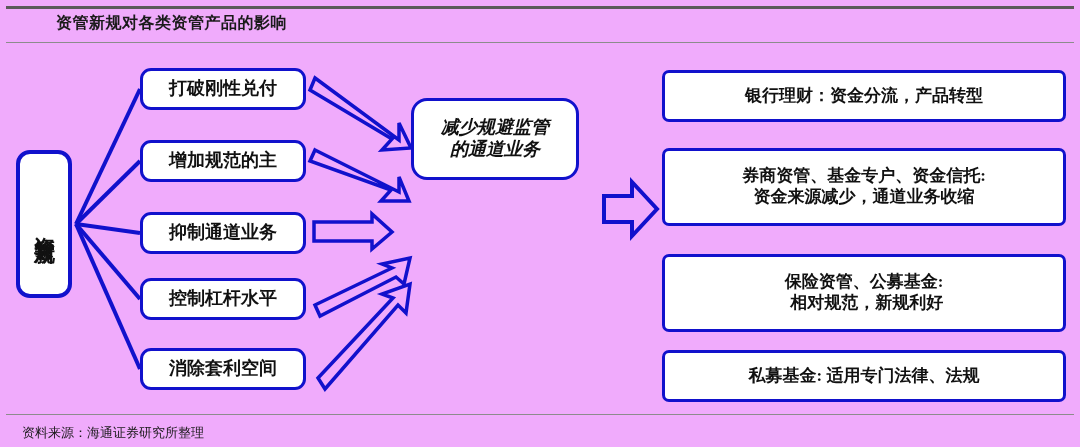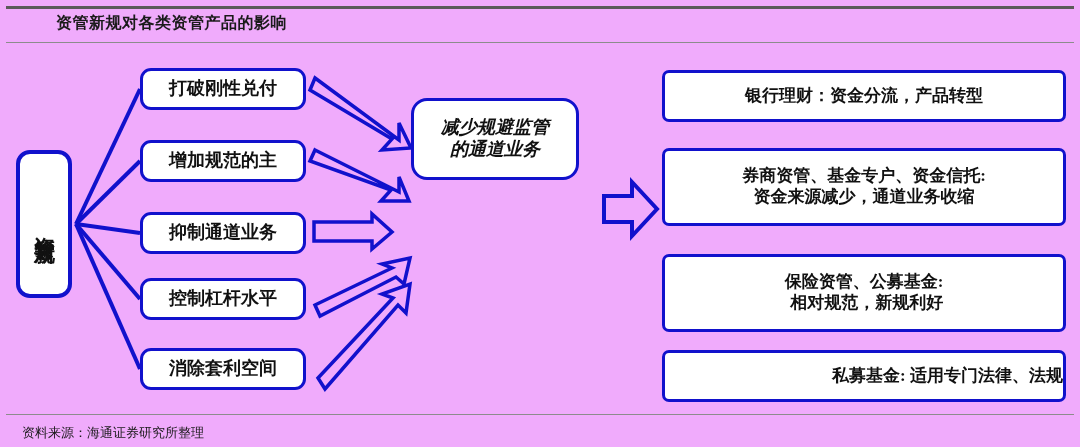--- a/index.html
+++ b/index.html
@@ -128,21 +128,21 @@
   .out {
     left: 662px;
     width: 404px;
     border-radius: 7px;
     font-size: 17px;
     font-weight: bold;
   }
   .out-1 { top: 70px;  height: 52px; }
   .out-2 { top: 148px; height: 78px; }
   .out-3 { top: 254px; height: 78px; text-align: right; }
-  .out-4 { top: 350px; height: 52px; justify-content: flex-end; }
+  .out-4 { top: 350px; height: 52px; }
 </style>
 </head>
 <body>
 
 <div id="page">
 
   <div class="rule-top"></div>
   <div class="title">资管新规对各类资管产品的影响</div>
   <div class="rule-under"></div>
 

